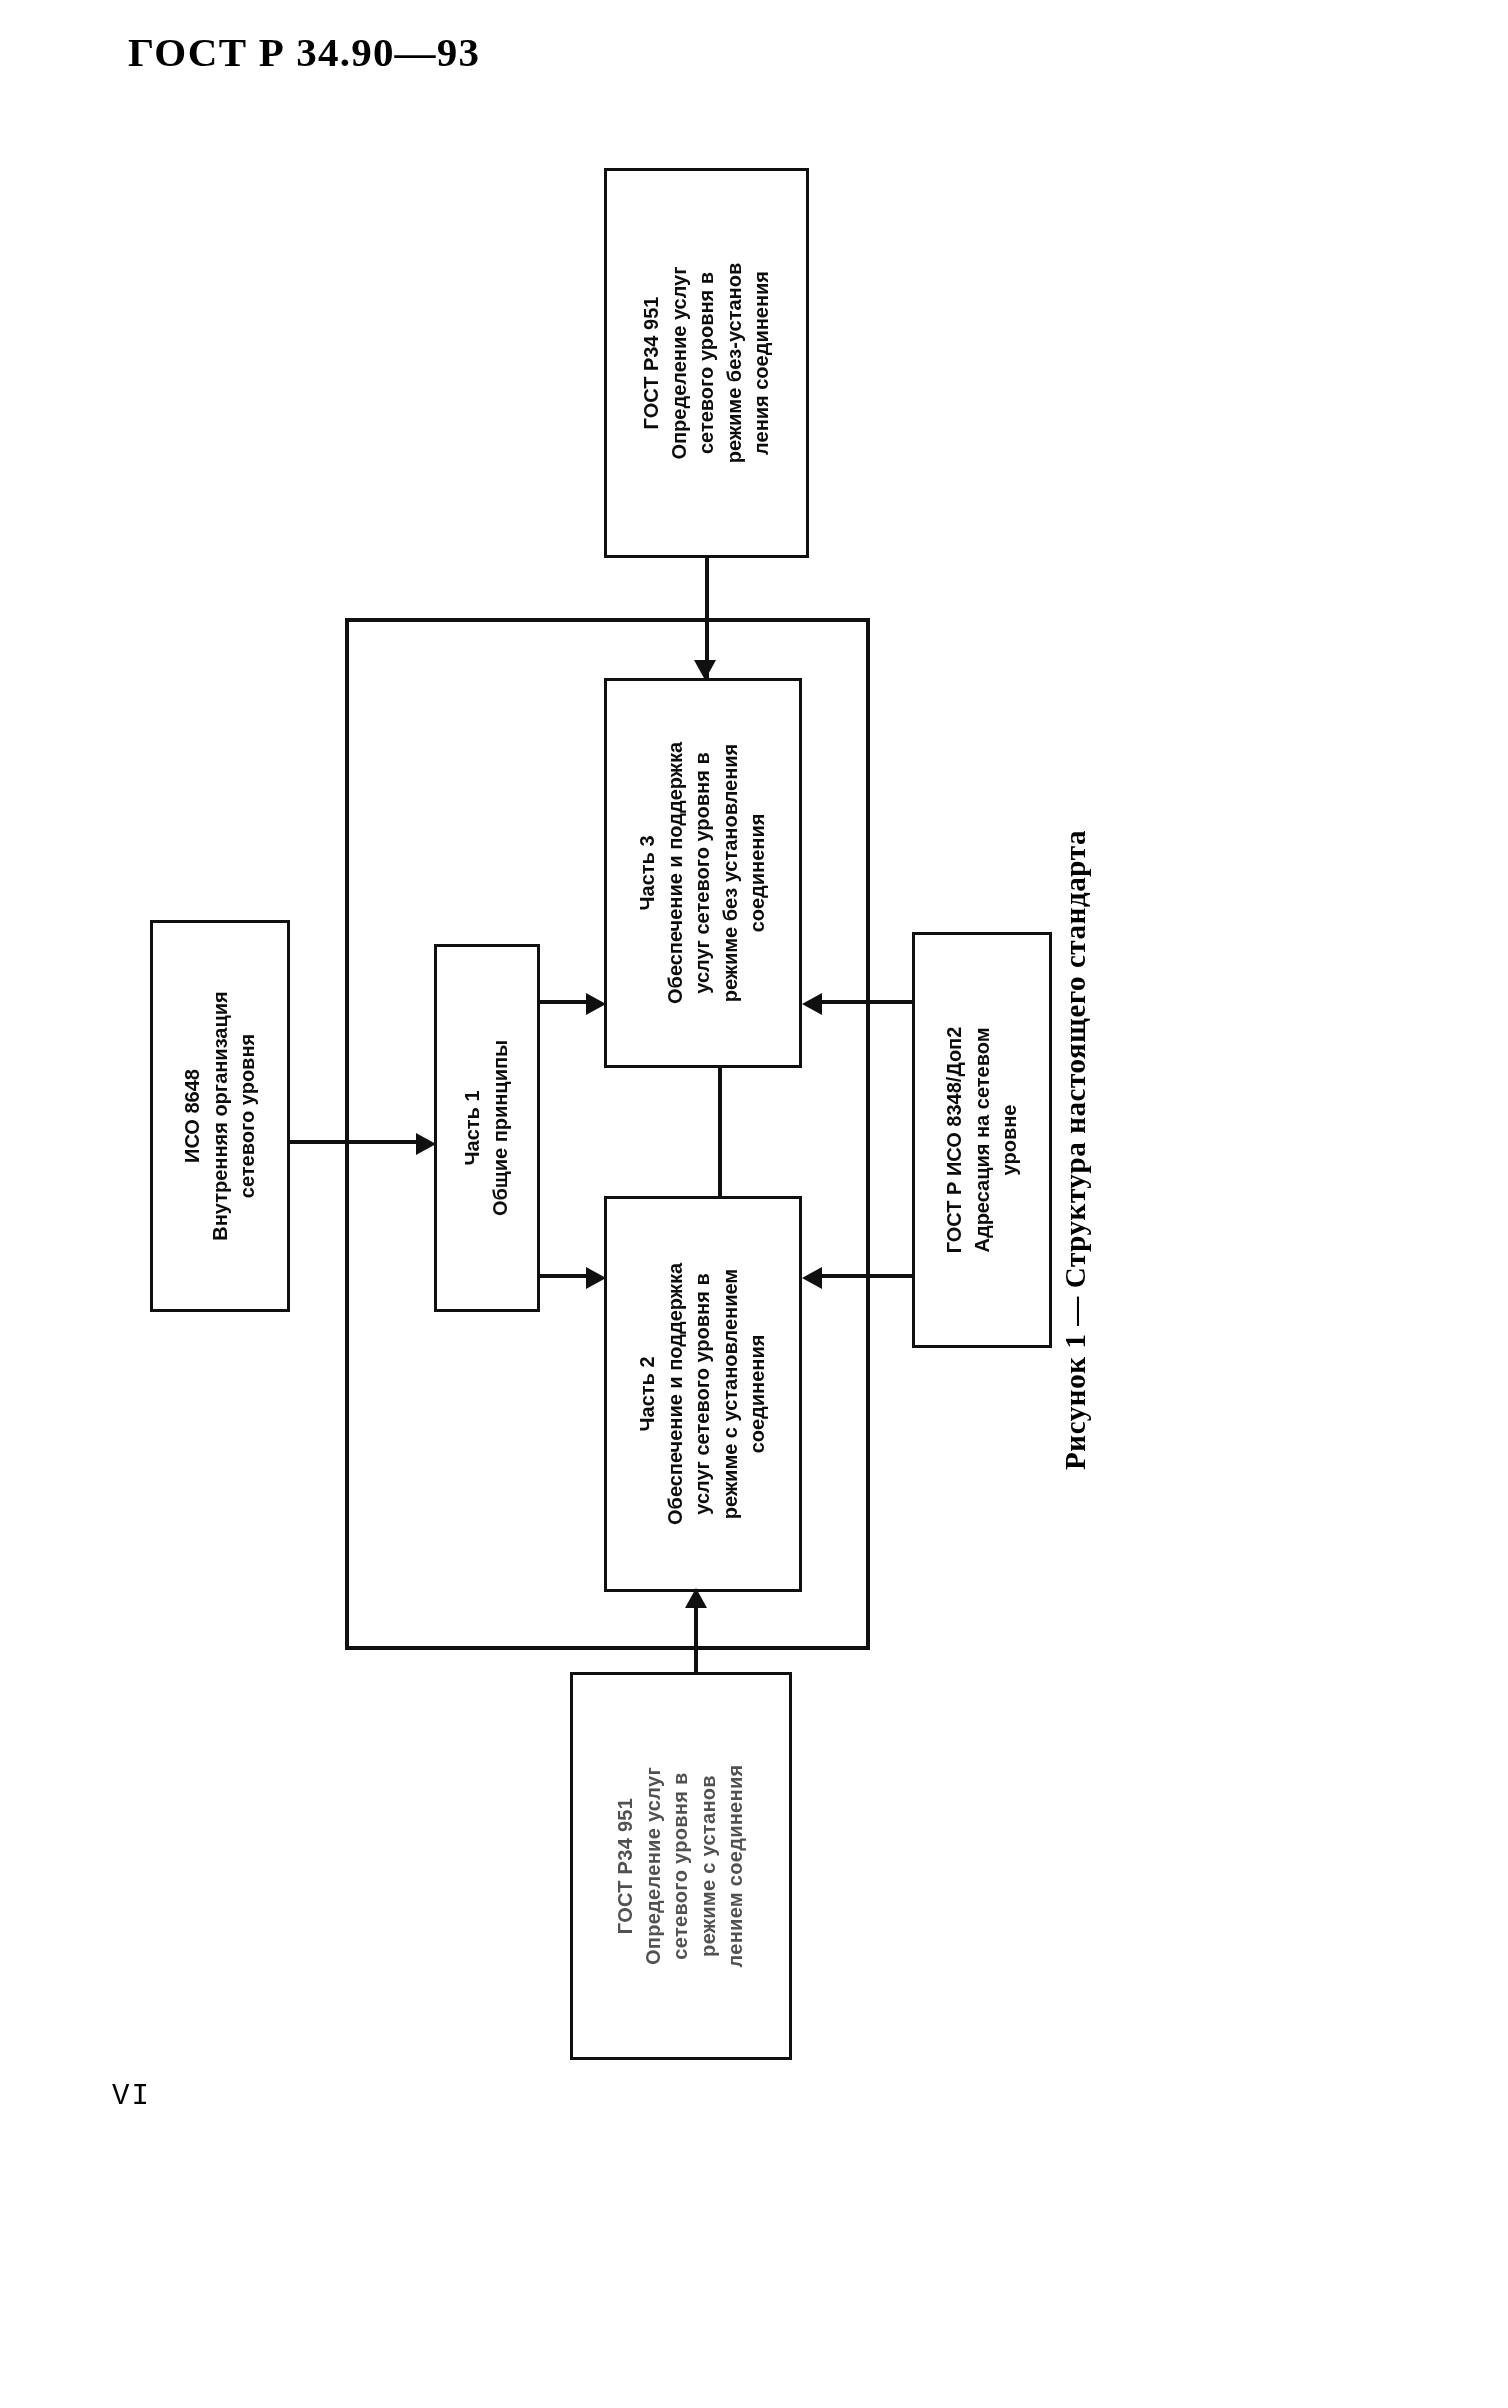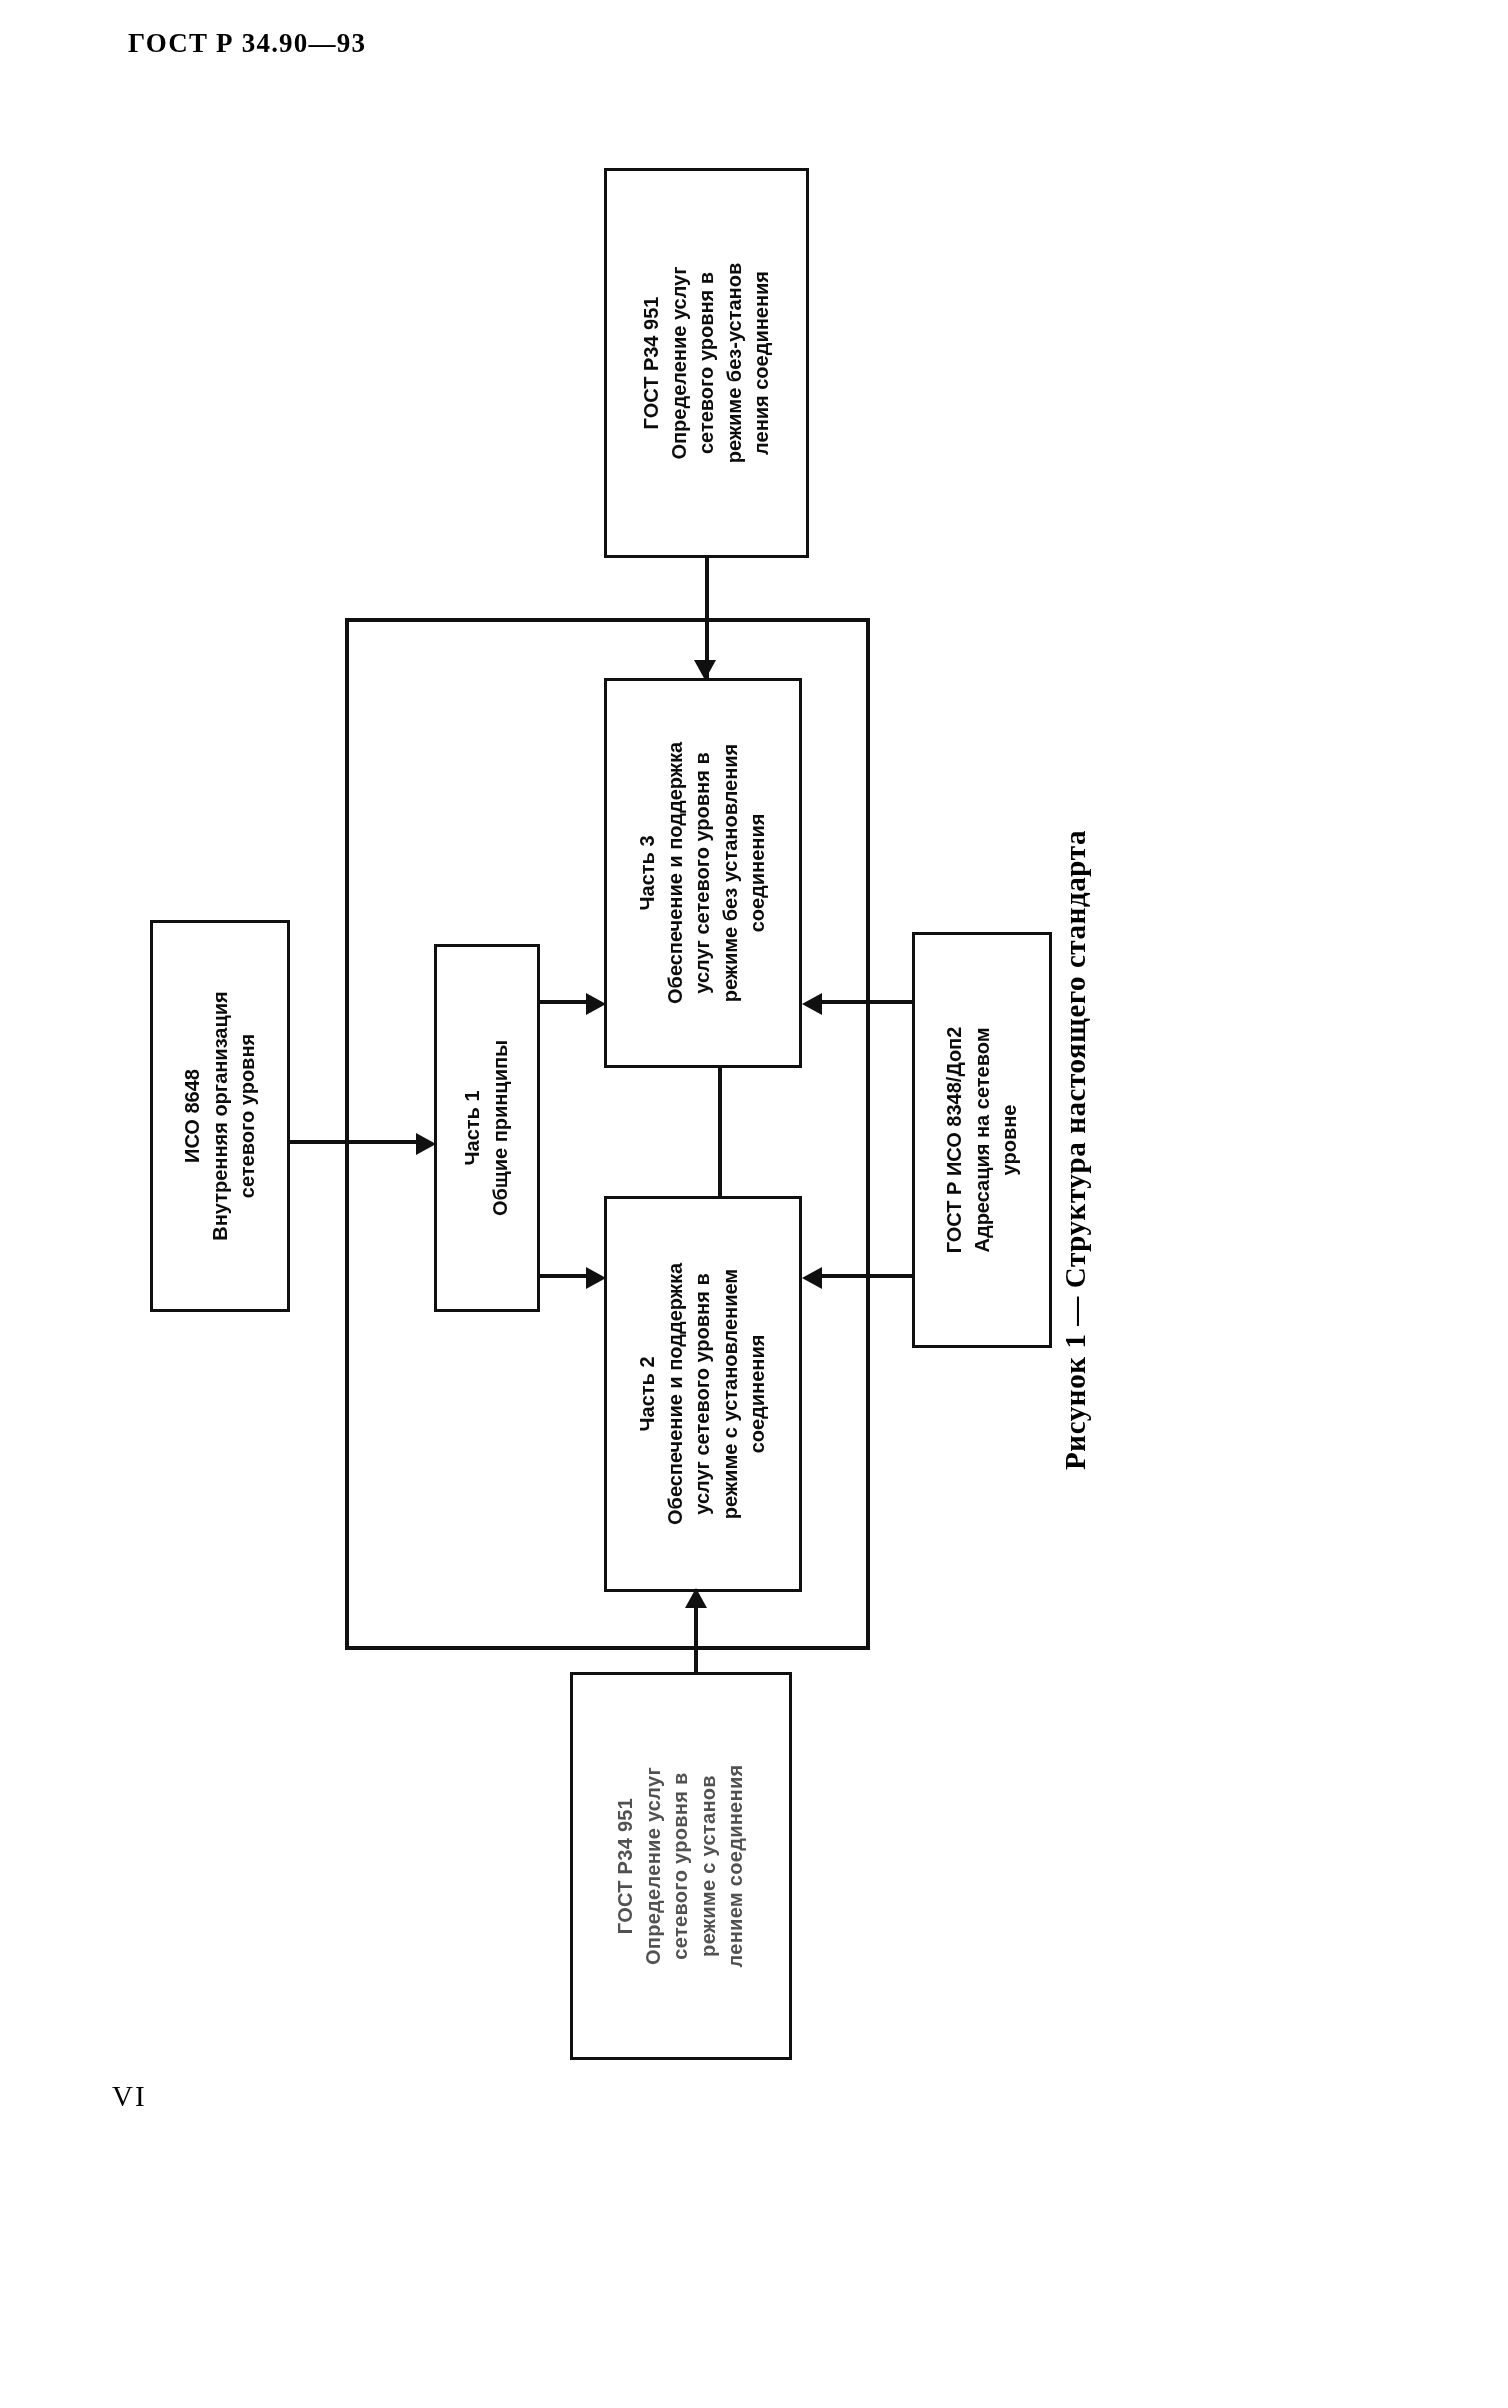--- a/index.html
+++ b/index.html
@@ -16,31 +16,31 @@
     overflow: hidden;
   }
 
   
   #page-header {
     position: absolute;
     left: 128px;
     top: 28px;
     font-family: "Liberation Serif", serif;
     font-weight: bold;
-    font-size: 27px;
+    font-size: 41px;
     letter-spacing: 1.2px;
     white-space: nowrap;
   }
 
   
   #page-number {
     position: absolute;
     left: 112px;
     top: 2080px;
-    font-family: Liberation Serif, serif;
+    font-family: Liberation Mono, monospace;
     font-size: 29px;
     letter-spacing: 2px;
   }
 
   
   #figure-caption {
     position: absolute;
     left: 1075px;
     top: 1150px;
     transform: translate(-50%, -50%) rotate(-90deg);

